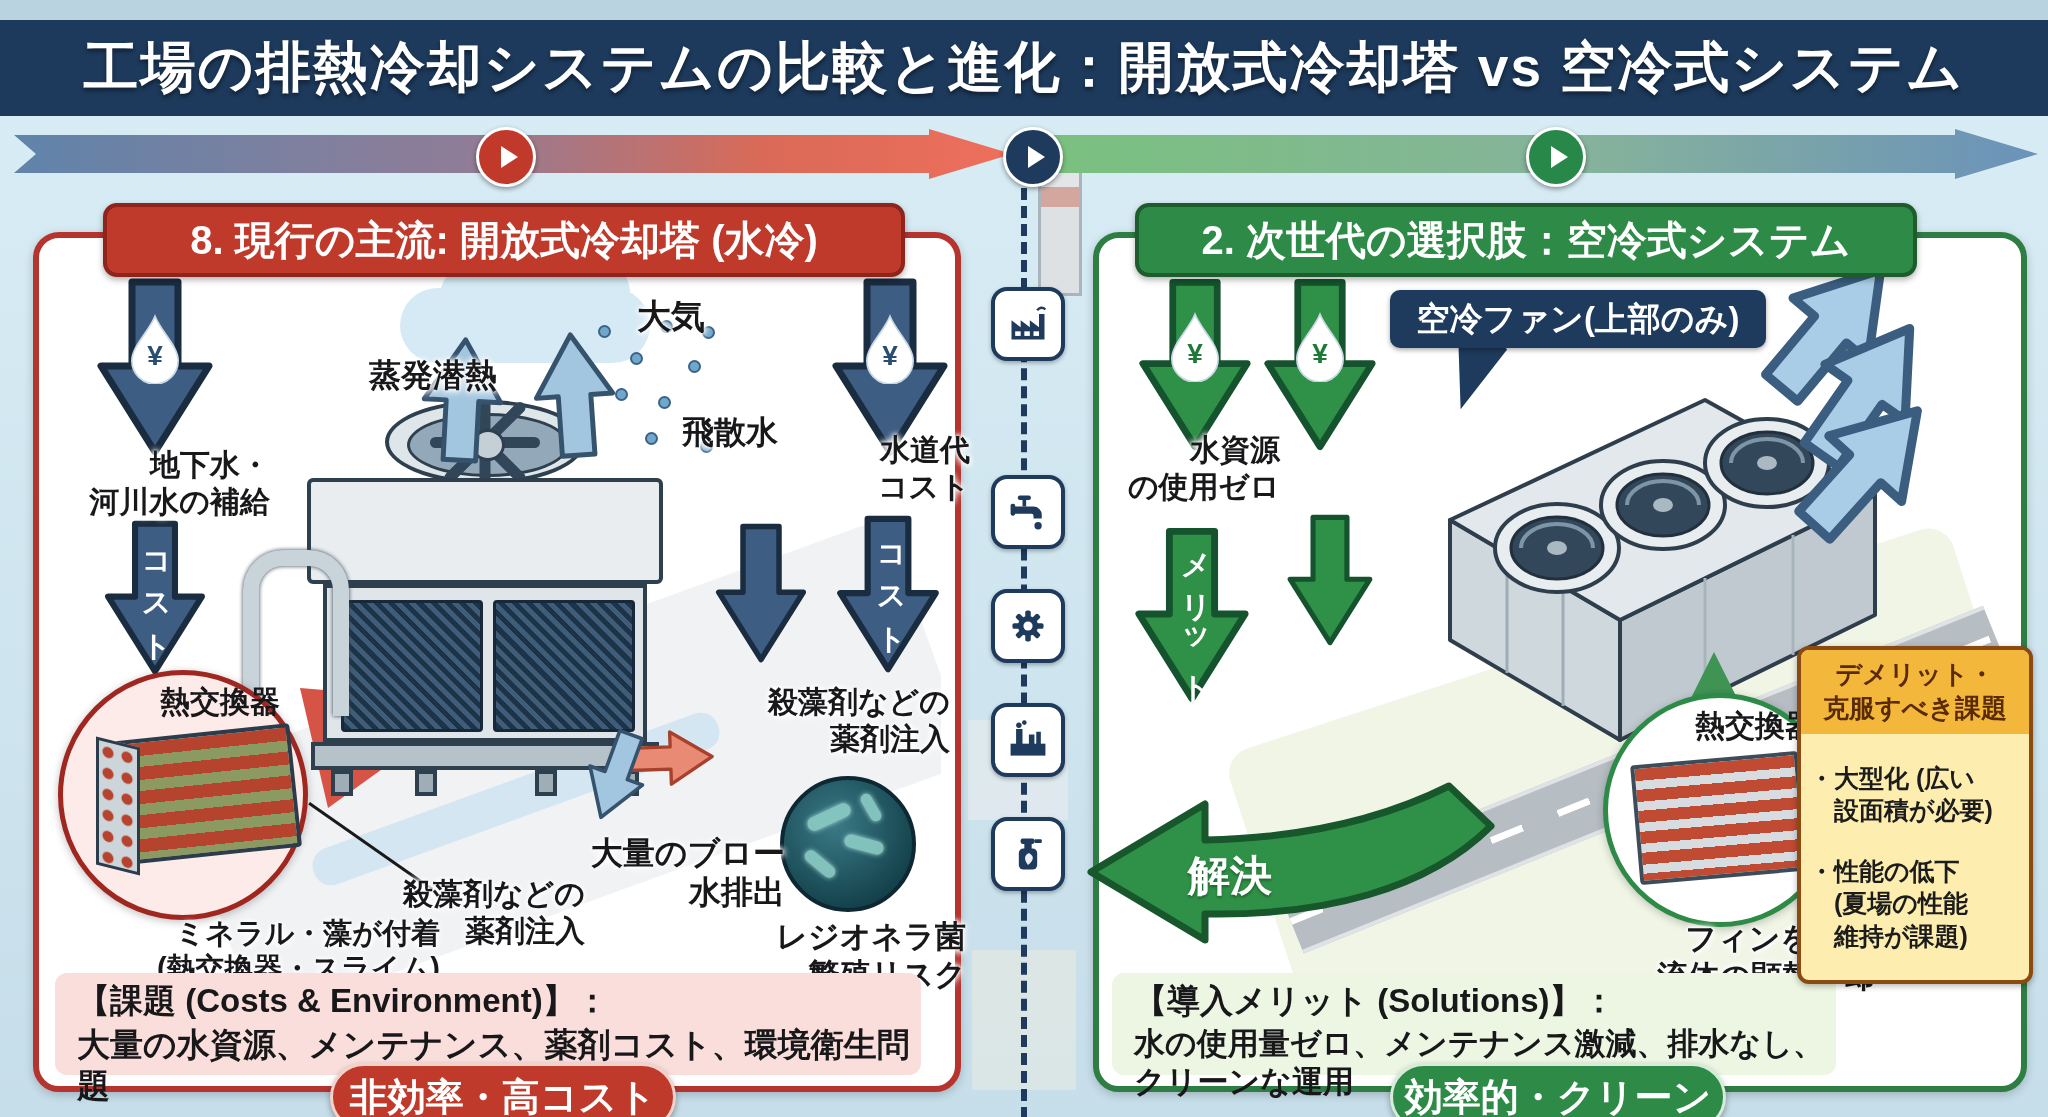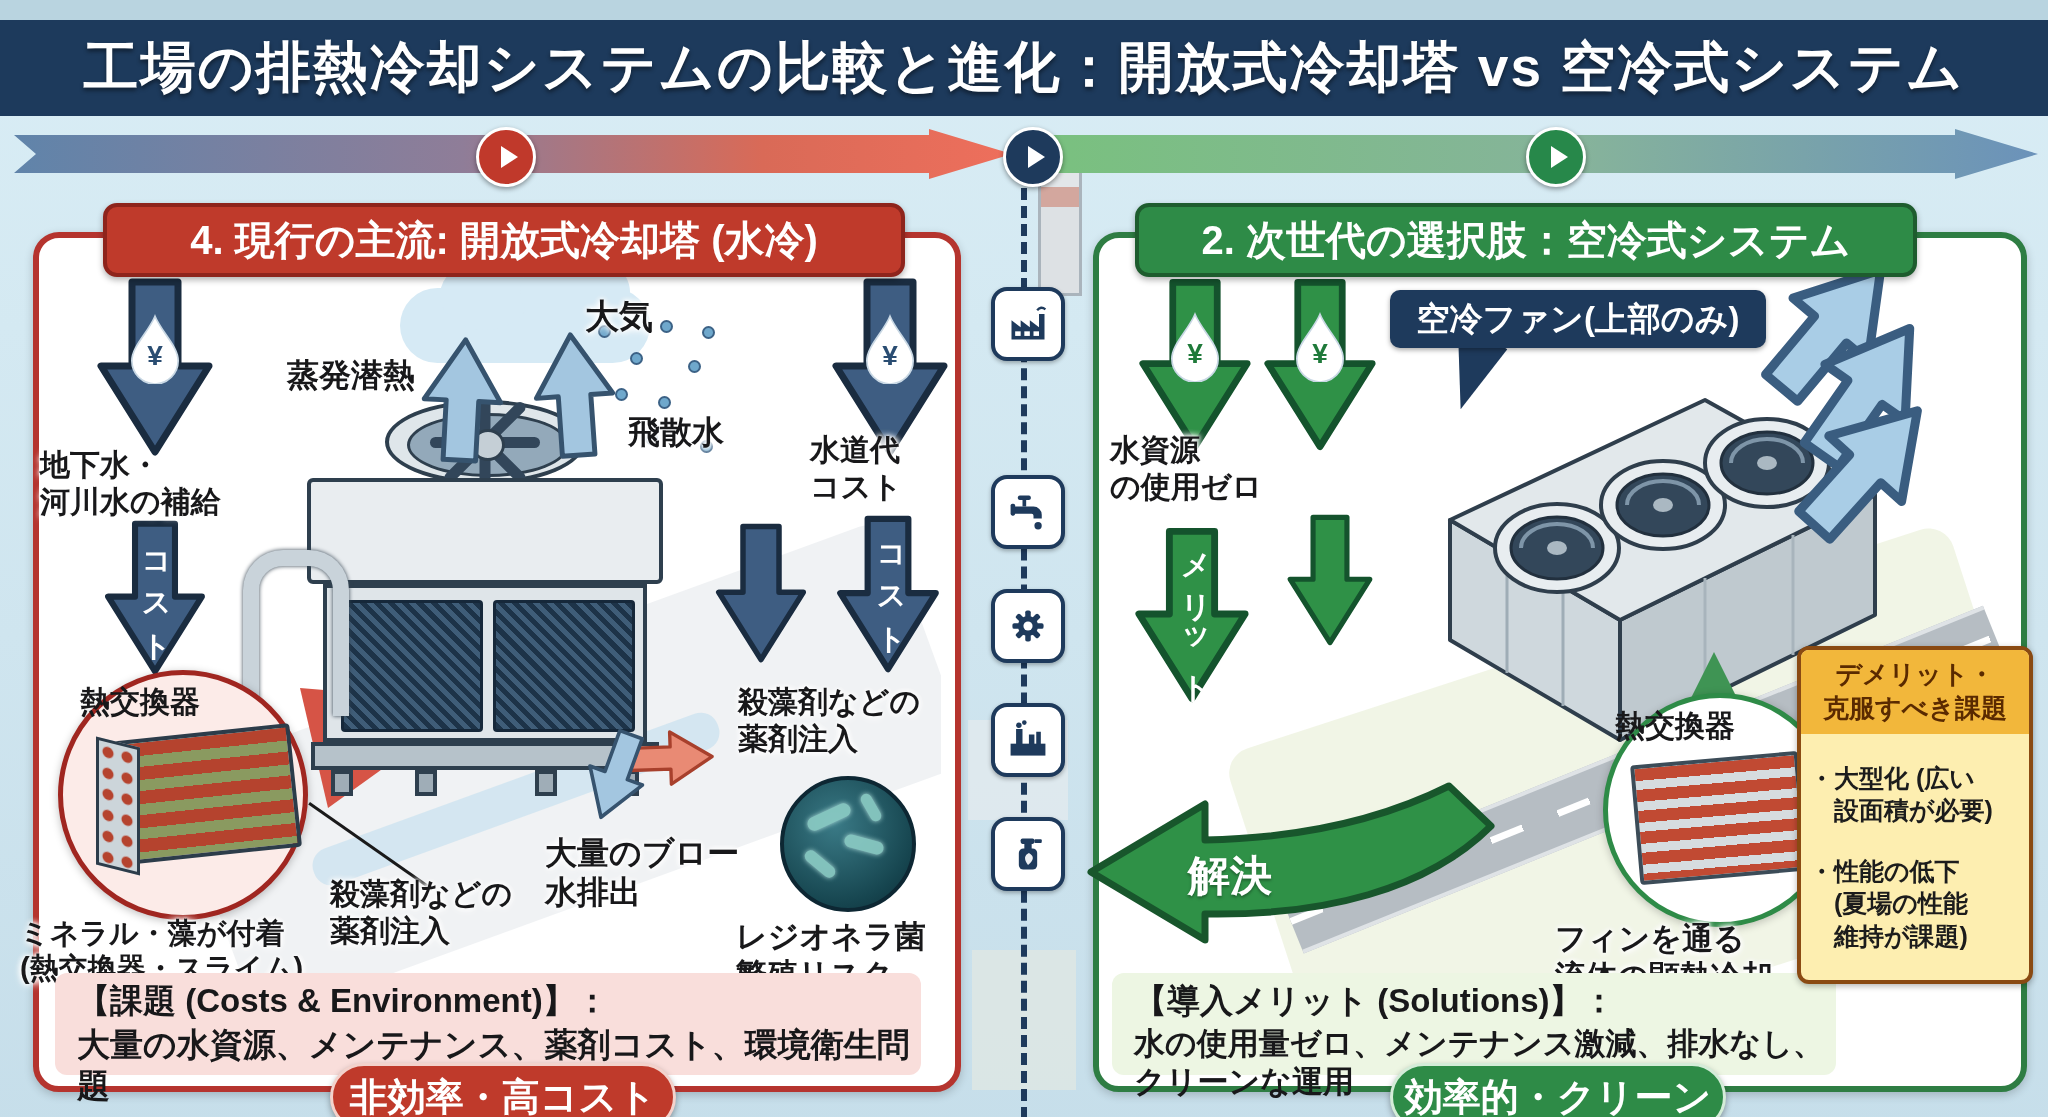--- a/index.html
+++ b/index.html
@@ -1,20 +1,20 @@
 <!DOCTYPE html>
 <html><head>
 <meta charset="utf-8">
 <style>
   html,body{margin:0;padding:0;background:#b9d4e0;}
   #canvas{position:relative;width:2048px;height:1117px;overflow:hidden;
     background:linear-gradient(180deg,#d9edf5 0%,#cfe5ef 55%,#c6deea 100%);
     font-family:"Liberation Sans","DejaVu Sans",sans-serif;color:#18181a;margin-top:20px;}
   .abs{position:absolute;}
-  .txt{font-weight:700;text-align:left;line-height:1.22;white-space:pre-line;color:#18181a;}
+  .txt{font-weight:700;text-align:right;line-height:1.22;white-space:pre-line;color:#18181a;}
   .halo{text-shadow:0 0 6px #fff,0 0 6px #fff,0 0 3px #fff,0 2px 8px rgba(255,255,255,.95);}
   .titlebar{left:0;top:0;width:2048px;height:96px;background:#1d3a5c;display:flex;align-items:center;justify-content:center;}
   .titlebar span{color:#fff;font-size:55px;font-weight:800;letter-spacing:2px;white-space:nowrap;
     text-shadow:0 3px 4px rgba(0,0,0,.45);}
   .panel{background:#fff;border-radius:26px;box-shadow:0 3px 10px rgba(0,0,0,.2);}
   .panel.red{border:6px solid #b5342e;}
   .panel.green{border:6px solid #2e7d43;}
   .clip{overflow:hidden;border-radius:20px;}
   .badge{display:flex;align-items:center;justify-content:center;border-radius:14px;color:#fff;
     font-weight:800;font-size:40px;box-shadow:0 3px 6px rgba(0,0,0,.3);white-space:nowrap;z-index:5;}
@@ -154,21 +154,21 @@
   <div class="abs" style="left:1038px;top:120px;width:38px;height:150px;border-radius:10px 10px 0 0;z-index:0;border:3px solid #aab4bc;background:linear-gradient(#e8b7ad 0 20px,#e2e6e9 20px 44px,#d3a79e 44px 64px,#dde1e4 64px)"></div>
   <div class="abs" style="left:968px;top:700px;width:100px;height:100px;background:#e6ebee;opacity:.7;z-index:0"></div>
   <div class="abs" style="left:972px;top:930px;width:104px;height:140px;background:#e2e8e3;opacity:.7;z-index:0"></div>
 
   <section class="abs panel red" style="left:33px;top:212px;width:916px;height:848px;z-index:1"></section>
   <div class="abs clip" style="left:41px;top:220px;width:900px;height:832px;z-index:1">
     <div class="abs" style="left:150px;top:400px;width:760px;height:260px;background:#eef1f3;border-radius:26px;transform:rotate(-20deg);opacity:.9"></div>
     <div class="abs" style="left:260px;top:540px;width:430px;height:38px;background:#cfe4f0;border-radius:18px;transform:rotate(-20deg);opacity:.85"></div>
   </div>
   <div class="abs badge red" style="left:103px;top:183px;width:794px;height:66px">
-    <span>4. 現行の主流: 開放式冷却塔 (水冷)</span>
+    <span>8. 現行の主流: 開放式冷却塔 (水冷)</span>
   </div>
 
   <svg class="abs arr a-navy" style="left:95px;top:252px" width="120" height="190" viewBox="0 0 120 190">
       <use href="#sym-arrow"></use>
     </svg>
   <span class="abs" style="left:127px;top:292px;width:56px;height:72px;z-index:3">
     <svg class="dropsvg" viewBox="0 0 64 84">
         <use href="#sym-drop"></use>
       </svg>
     <b class="yen" style="color:#2a4d72">¥</b>

